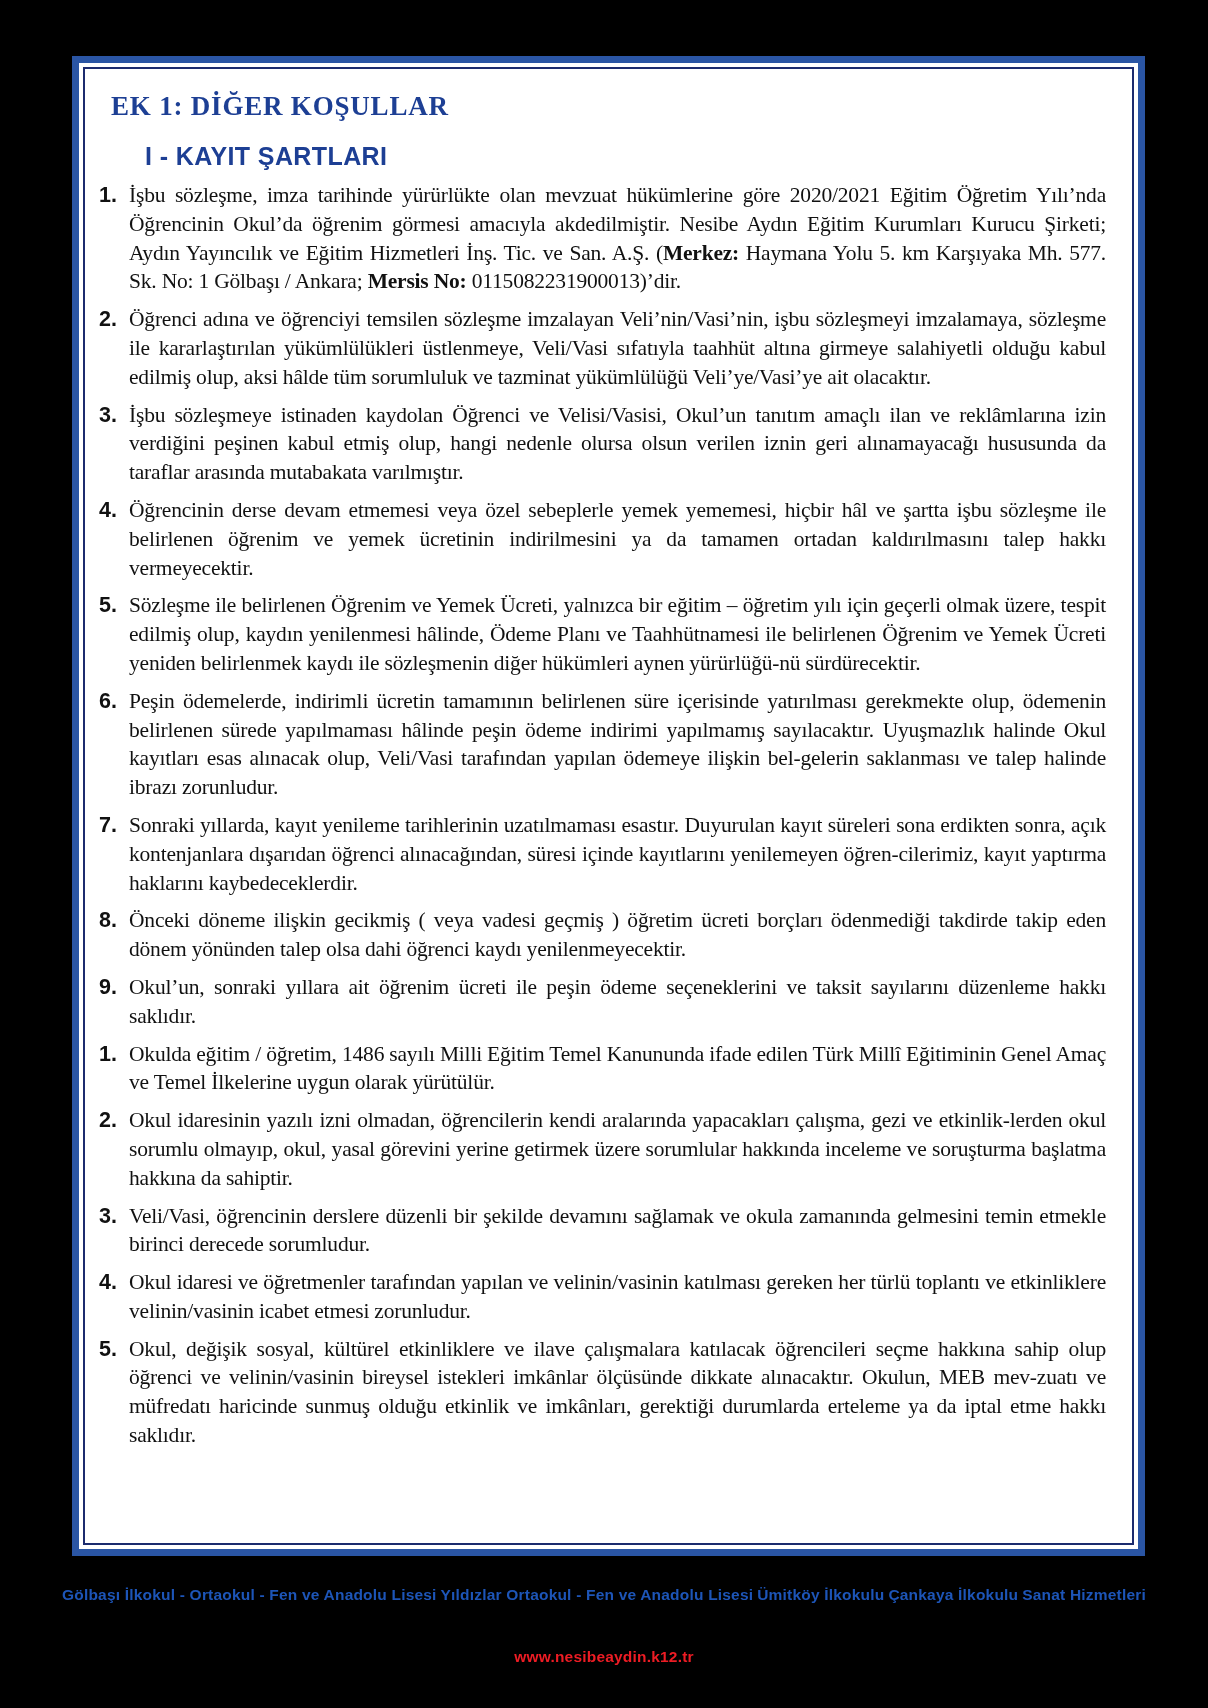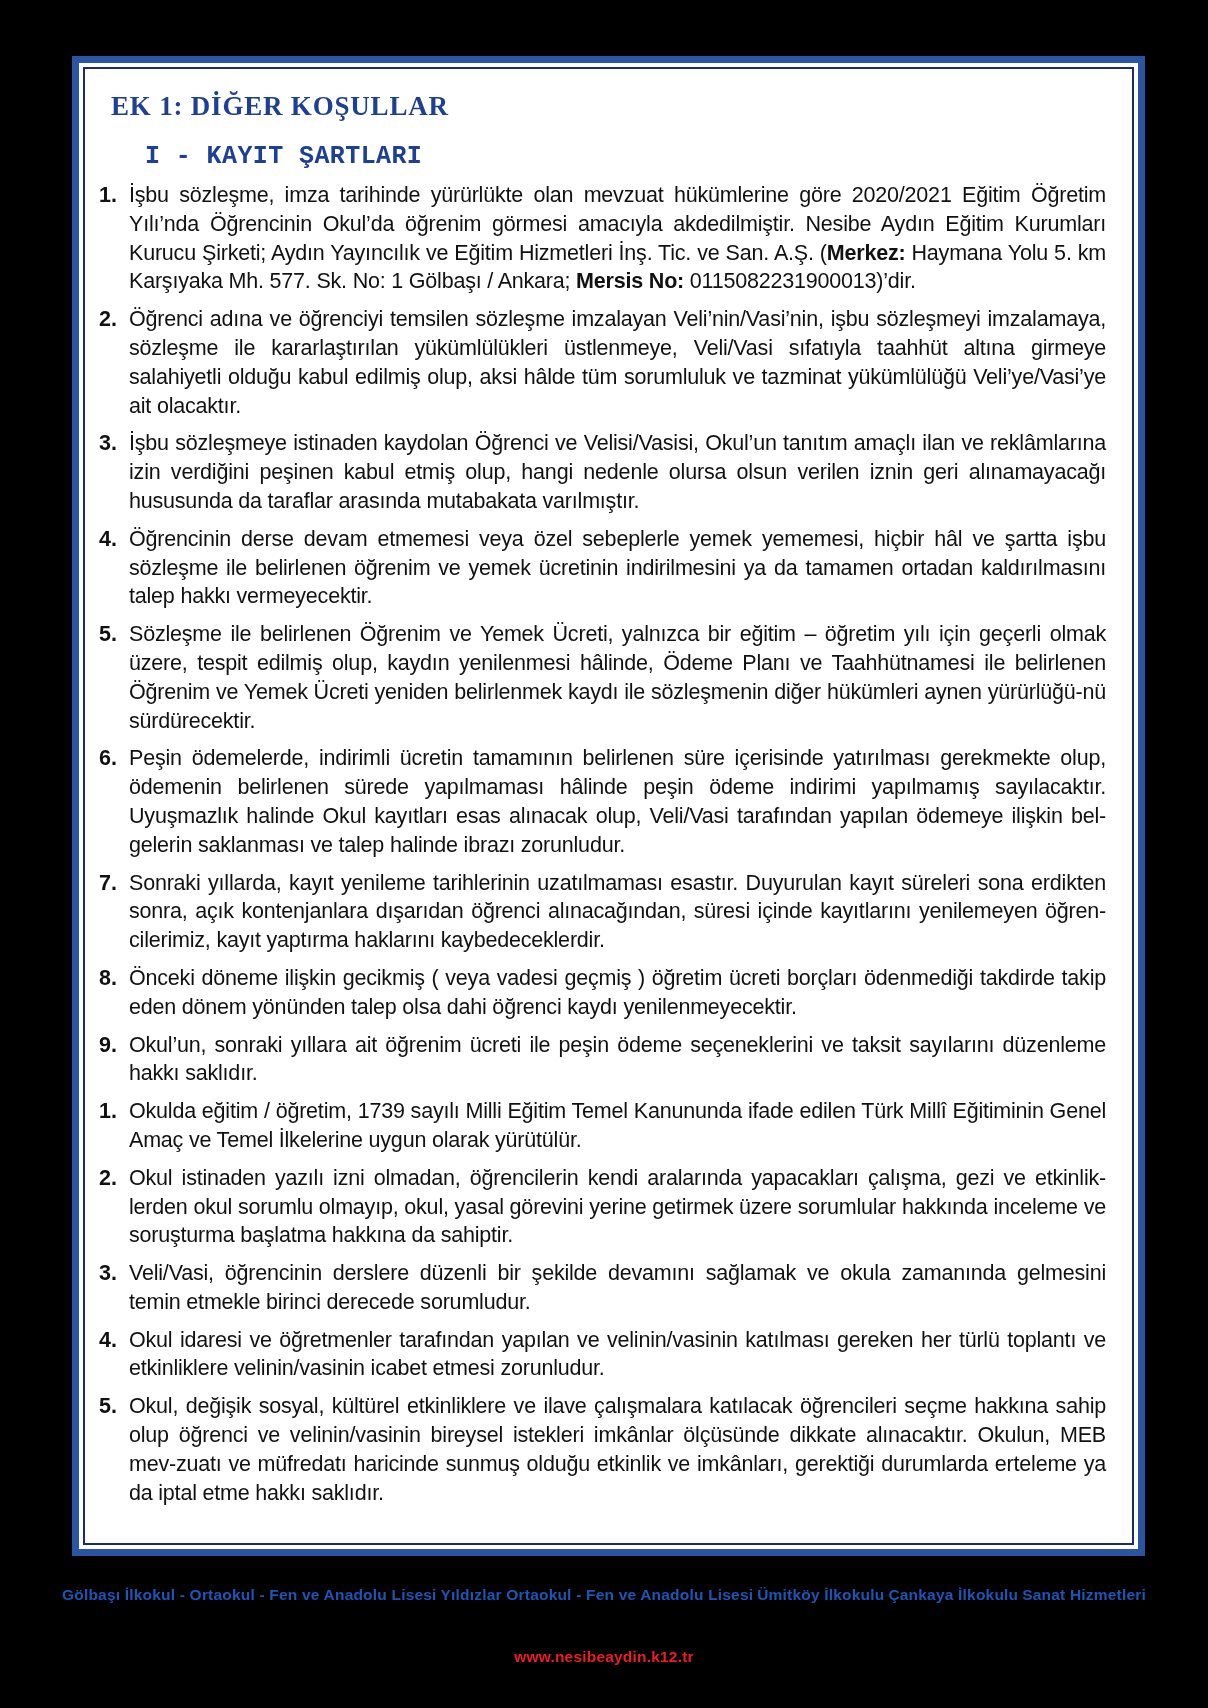--- a/index.html
+++ b/index.html
@@ -26,21 +26,21 @@
   h1.doc-title {
     margin:4px 0 12px 14px;
     font-family:"Liberation Serif", serif;
     font-weight:bold;
     font-size:27px;
     letter-spacing:0.8px;
     color:#1d3f94;
   }
   h2.sec-heading {
     margin:20px 0 10px 48px;
-    font-family:Liberation Mono, monospace;
+    font-family:Liberation Sans, sans-serif;
     font-weight:bold;
     font-size:25px;
     letter-spacing:0.4px;
     color:#1d3f94;
   }
   .item { display:flex; margin:0 0 9px 0; }
   .num {
     flex:0 0 32px;
     font-weight:bold;
     font-size:21.5px;
@@ -50,20 +50,21 @@
     box-sizing:border-box;
   }
   .txt {
     flex:1;
     margin:0;
     font-size:21.5px;
     line-height:1.34;
     letter-spacing:-0.2px;
     text-align:justify;
     color:#111;
+    font-family:Liberation Serif, serif;
   }
   .txt b { font-weight:bold; }
   .footer-schools {
     position:absolute; left:62px; right:62px; top:1586px;
     display:flex; justify-content:space-between; align-items:flex-start;
     color:#1d55b8;
     font-weight:bold;
     font-size:15.5px;
     letter-spacing:0.2px;
     white-space:nowrap;
@@ -127,25 +128,25 @@
       <div class="item">
         <span class="num">9.</span>
         <p class="txt">Okul’un, sonraki yıllara ait öğrenim ücreti ile peşin ödeme seçeneklerini ve taksit sayılarını düzenleme hakkı saklıdır.</p>
       </div>
     </section>
 
     <section>
 
       <div class="item">
         <span class="num">1.</span>
-        <p class="txt">Okulda eğitim / öğretim, 1739 sayılı Milli Eğitim Temel Kanununda ifade edilen Türk Millî Eğitiminin Genel Amaç ve Temel İlkelerine uygun olarak yürütülür.</p>
+        <p class="txt">Okulda eğitim / öğretim, 1486 sayılı Milli Eğitim Temel Kanununda ifade edilen Türk Millî Eğitiminin Genel Amaç ve Temel İlkelerine uygun olarak yürütülür.</p>
       </div>
       <div class="item">
         <span class="num">2.</span>
-        <p class="txt">Okul istinaden yazılı izni olmadan, öğrencilerin kendi aralarında yapacakları çalışma, gezi ve etkinlik-lerden okul sorumlu olmayıp, okul, yasal görevini yerine getirmek üzere sorumlular hakkında inceleme ve soruşturma başlatma hakkına da sahiptir.</p>
+        <p class="txt">Okul idaresinin yazılı izni olmadan, öğrencilerin kendi aralarında yapacakları çalışma, gezi ve etkinlik-lerden okul sorumlu olmayıp, okul, yasal görevini yerine getirmek üzere sorumlular hakkında inceleme ve soruşturma başlatma hakkına da sahiptir.</p>
       </div>
       <div class="item">
         <span class="num">3.</span>
         <p class="txt">Veli/Vasi, öğrencinin derslere düzenli bir şekilde devamını sağlamak ve okula zamanında gelmesini temin etmekle birinci derecede sorumludur.</p>
       </div>
       <div class="item">
         <span class="num">4.</span>
         <p class="txt">Okul idaresi ve öğretmenler tarafından yapılan ve velinin/vasinin katılması gereken her türlü toplantı ve etkinliklere velinin/vasinin icabet etmesi zorunludur.</p>
       </div>
       <div class="item">

